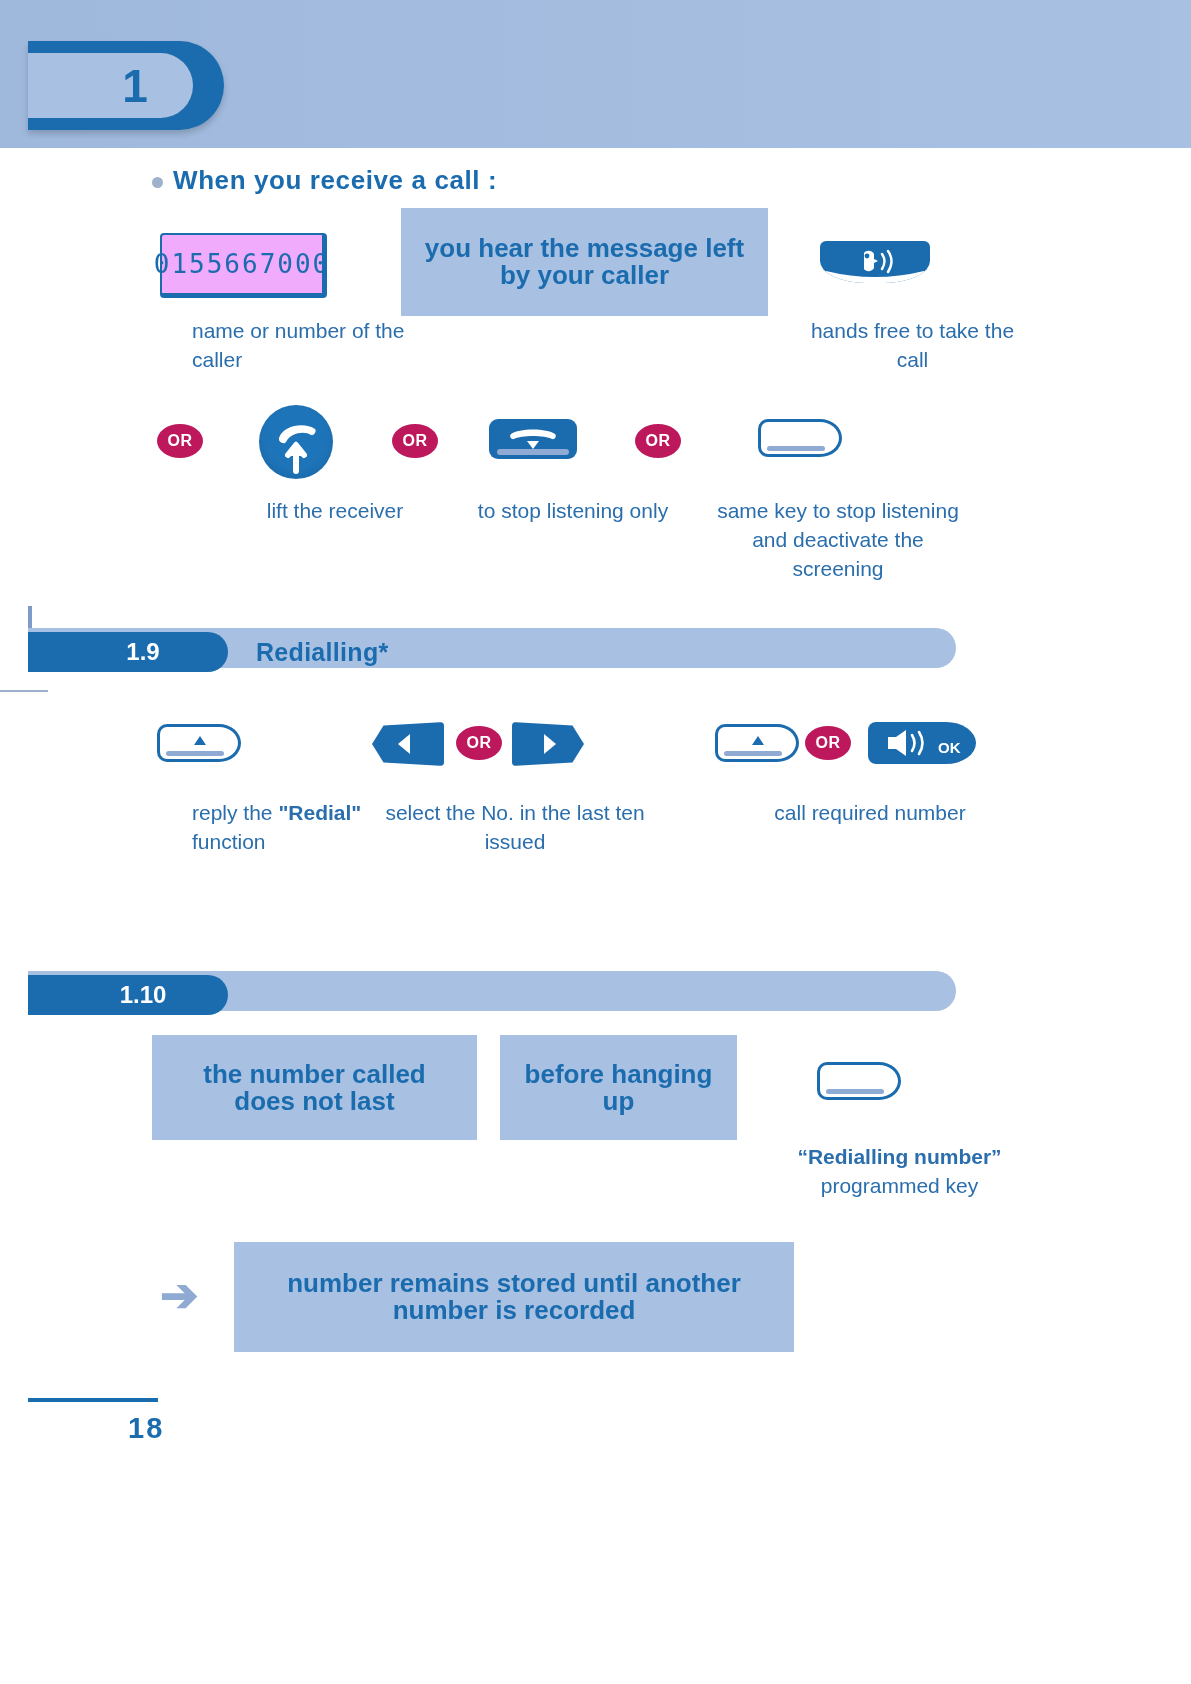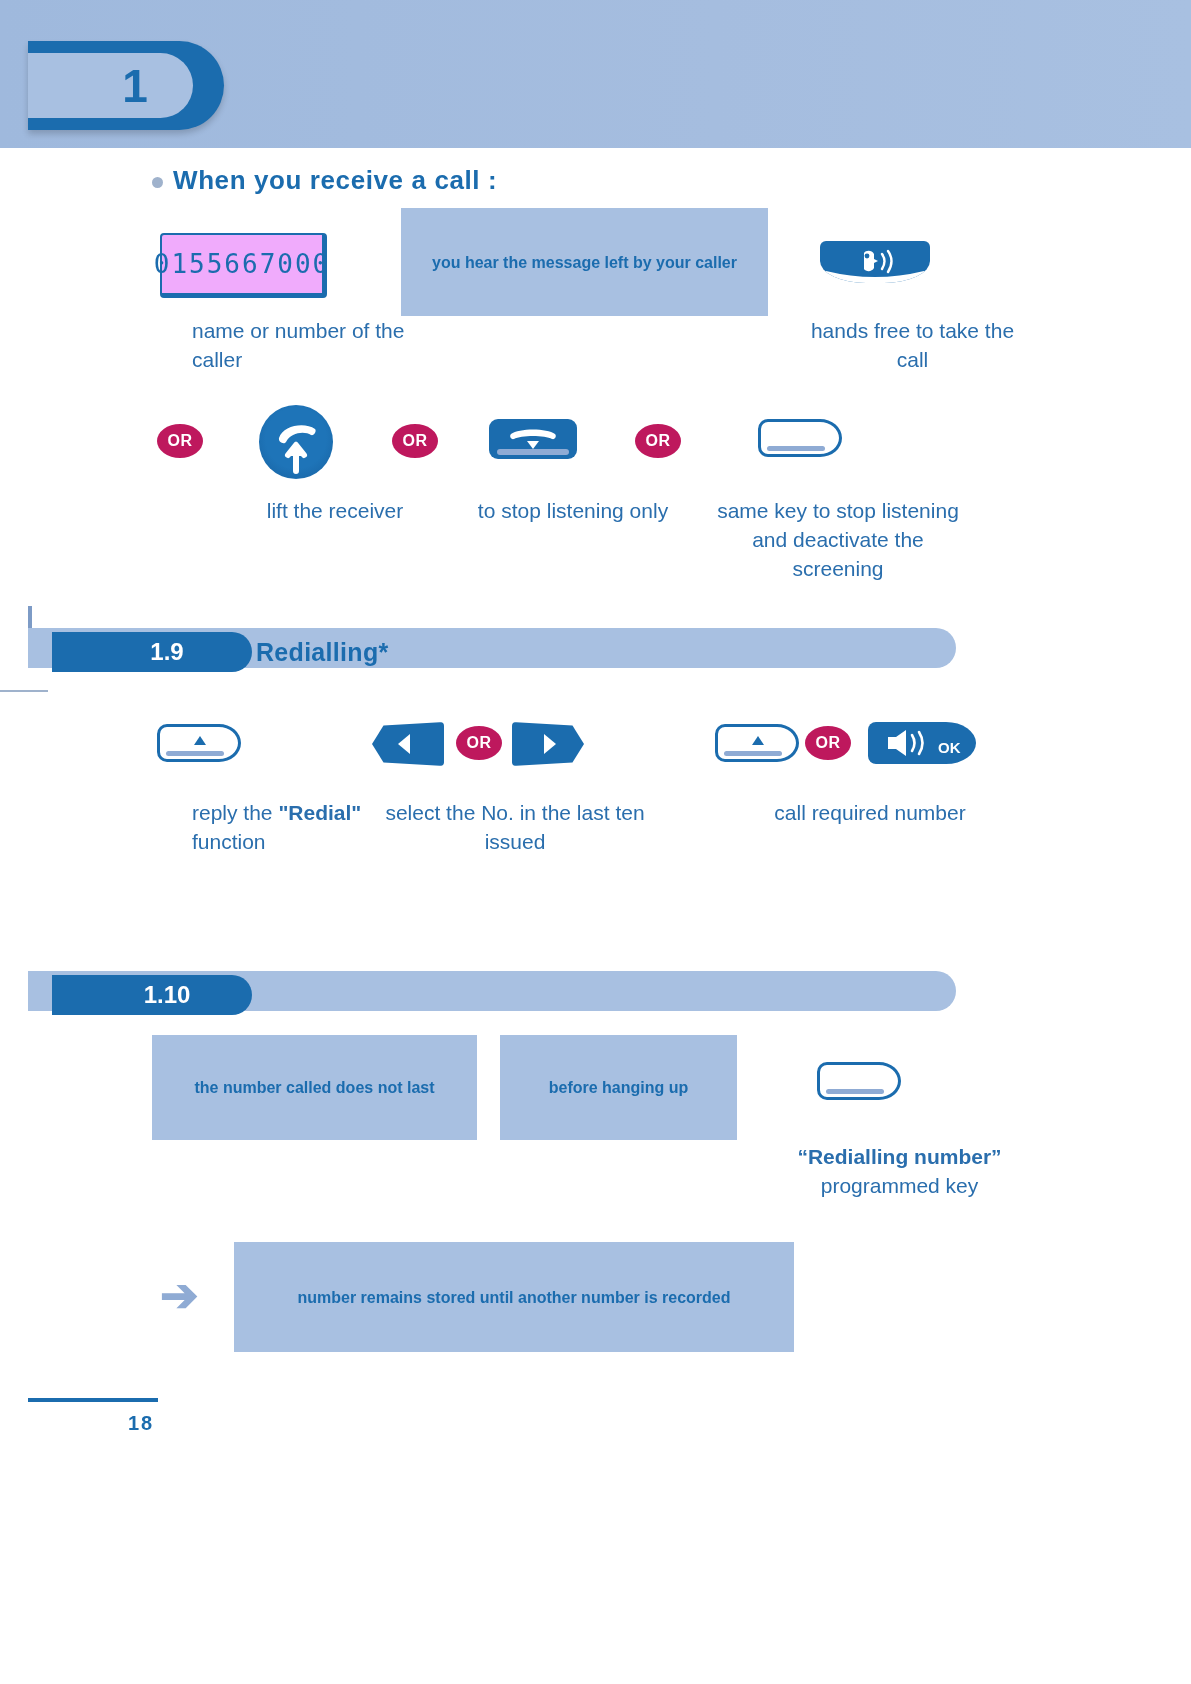--- a/index.html
+++ b/index.html
@@ -41,21 +41,21 @@
     position:absolute;left:152px;top:165px;
     color:#1b6cae;font-size:26px;font-weight:bold;letter-spacing:0.6px;
   }
   .bullet-dot{
     display:inline-block;width:11px;height:11px;border-radius:50%;
     background:#9fb2cc;margin-right:10px;vertical-align:middle;
   }
   
   .infobox{
     position:absolute;background:#a8c0e1;color:#1b6cae;
-    font-size:16px;font-weight:bold;line-height:27px;
+    font-size:26px;font-weight:bold;line-height:27px;
     display:flex;align-items:center;justify-content:center;text-align:center;
     padding:6px 20px;box-sizing:border-box;
   }
   
   .lcd{
     position:absolute;
     background:#f0abfc;border:2px solid #1b6cae;border-right:5px solid #1b6cae;
     border-bottom:5px solid #1b6cae;border-radius:4px;
     display:flex;align-items:center;justify-content:center;
     color:#1b6cae;font-size:26px;letter-spacing:2px;
@@ -123,41 +123,41 @@
   .section-bar{position:absolute;left:28px;width:928px;height:40px;}
   .section-bar .bg{
     position:absolute;left:0;top:0;width:928px;height:40px;
     background:#a8c0e1;border-radius:0 20px 20px 0;
   }
   .section-bar .numtab{
     position:absolute;left:0;top:4px;width:200px;height:40px;
     background:#1b6cae;border-radius:0 20px 20px 0;
     display:flex;align-items:center;justify-content:center;
     color:#ffffff;font-size:24px;font-weight:bold;
-    padding-left:30px;box-sizing:border-box;margin-left:24px;
+    padding-left:30px;box-sizing:border-box;
   }
   .section-bar .sect-title{
     position:absolute;left:228px;top:4px;height:40px;
     display:flex;align-items:center;
     color:#1b6cae;font-size:25px;font-weight:bold;letter-spacing:0.3px;
   }
   .section-tick{
     position:absolute;left:28px;width:4px;height:22px;background:#7d9bc6;
   }
   
   .arrow-right{
     position:absolute;color:#8fabd4;font-size:46px;line-height:46px;
     font-weight:bold;
   }
   
   .footer-rule{
     position:absolute;left:28px;width:130px;height:4px;background:#1b6cae;
   }
   .footer-page{
-    position:absolute;color:#1b6cae;font-size:20px;font-weight:bold;
+    position:absolute;color:#1b6cae;font-size:29px;font-weight:bold;
     letter-spacing:2px;
   }
   .side-rule{position:absolute;left:0;width:48px;height:2px;background:#9fb2cc;}
   svg{display:block;}
 </style>
 </head>
 <body>
 
 <div class="chapter-header">
   <div class="chapter-tab">

